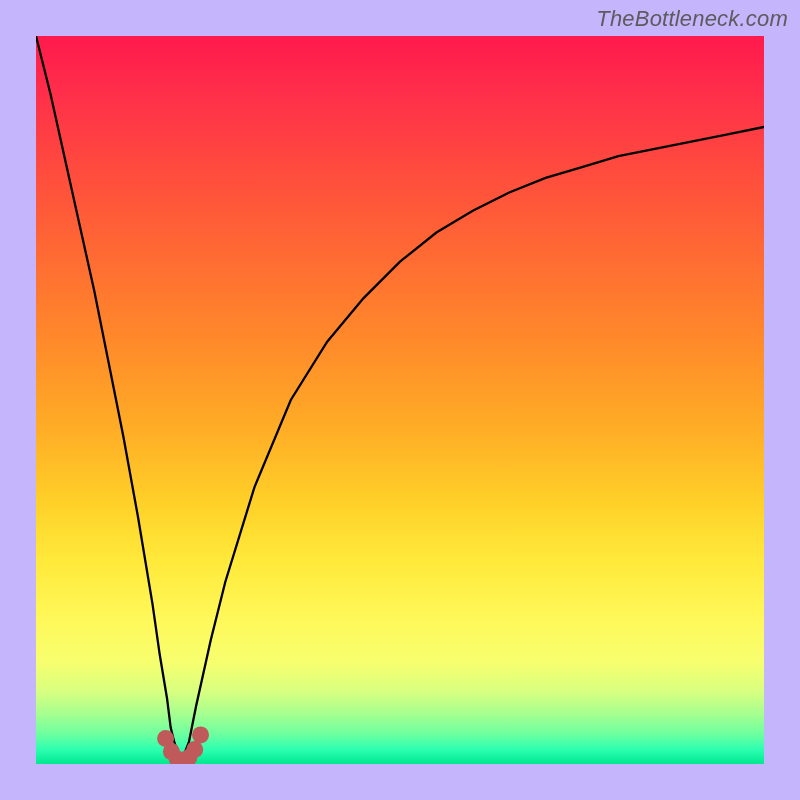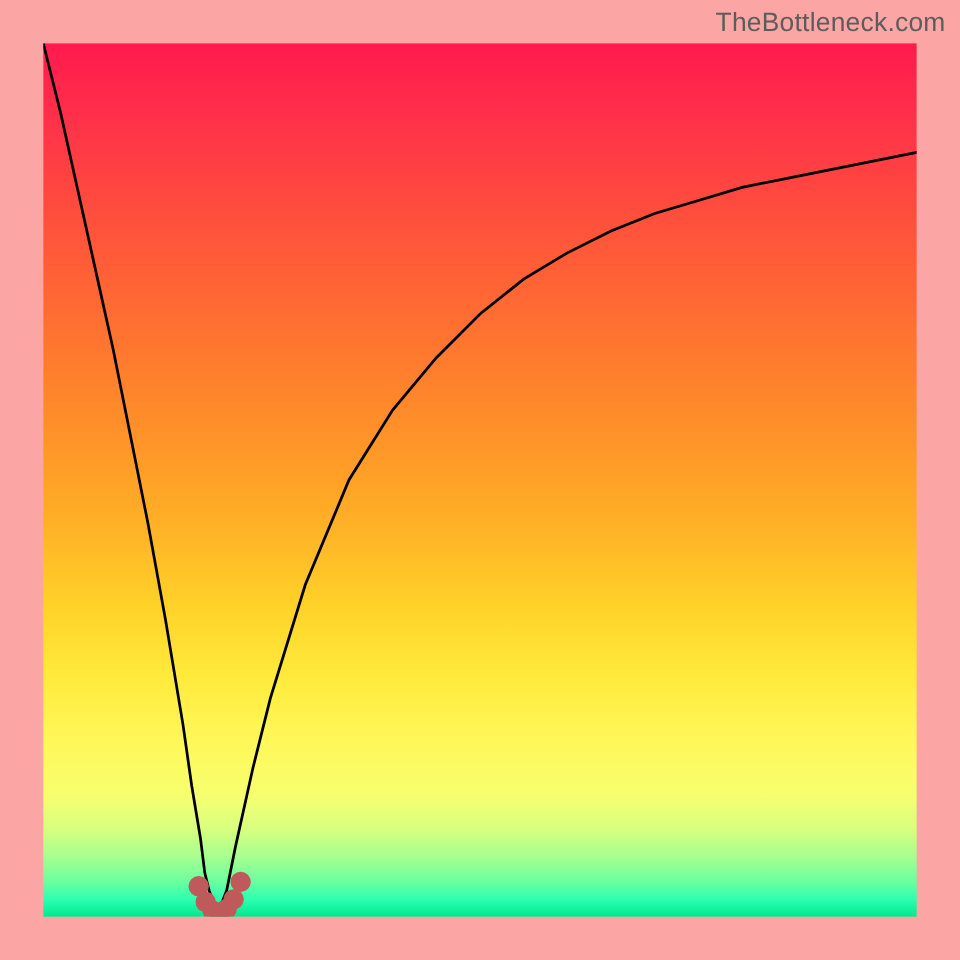--- a/index.html
+++ b/index.html
@@ -10,21 +10,22 @@
     background: #000;
     overflow: hidden;
     font-family: Arial, Helvetica, sans-serif;
   }
   .frame {
     position: absolute;
     left: 0;
     top: 0;
     width: 800px;
     height: 800px;
-    background: #fca5a5;
+    background: #c4b5fd;
+    font-style: italic;
   }
   .plot {
     position: absolute;
     left: 36px;
     top: 36px;
     width: 728px;
     height: 728px;
     overflow: hidden;
   }
   .gradient {

